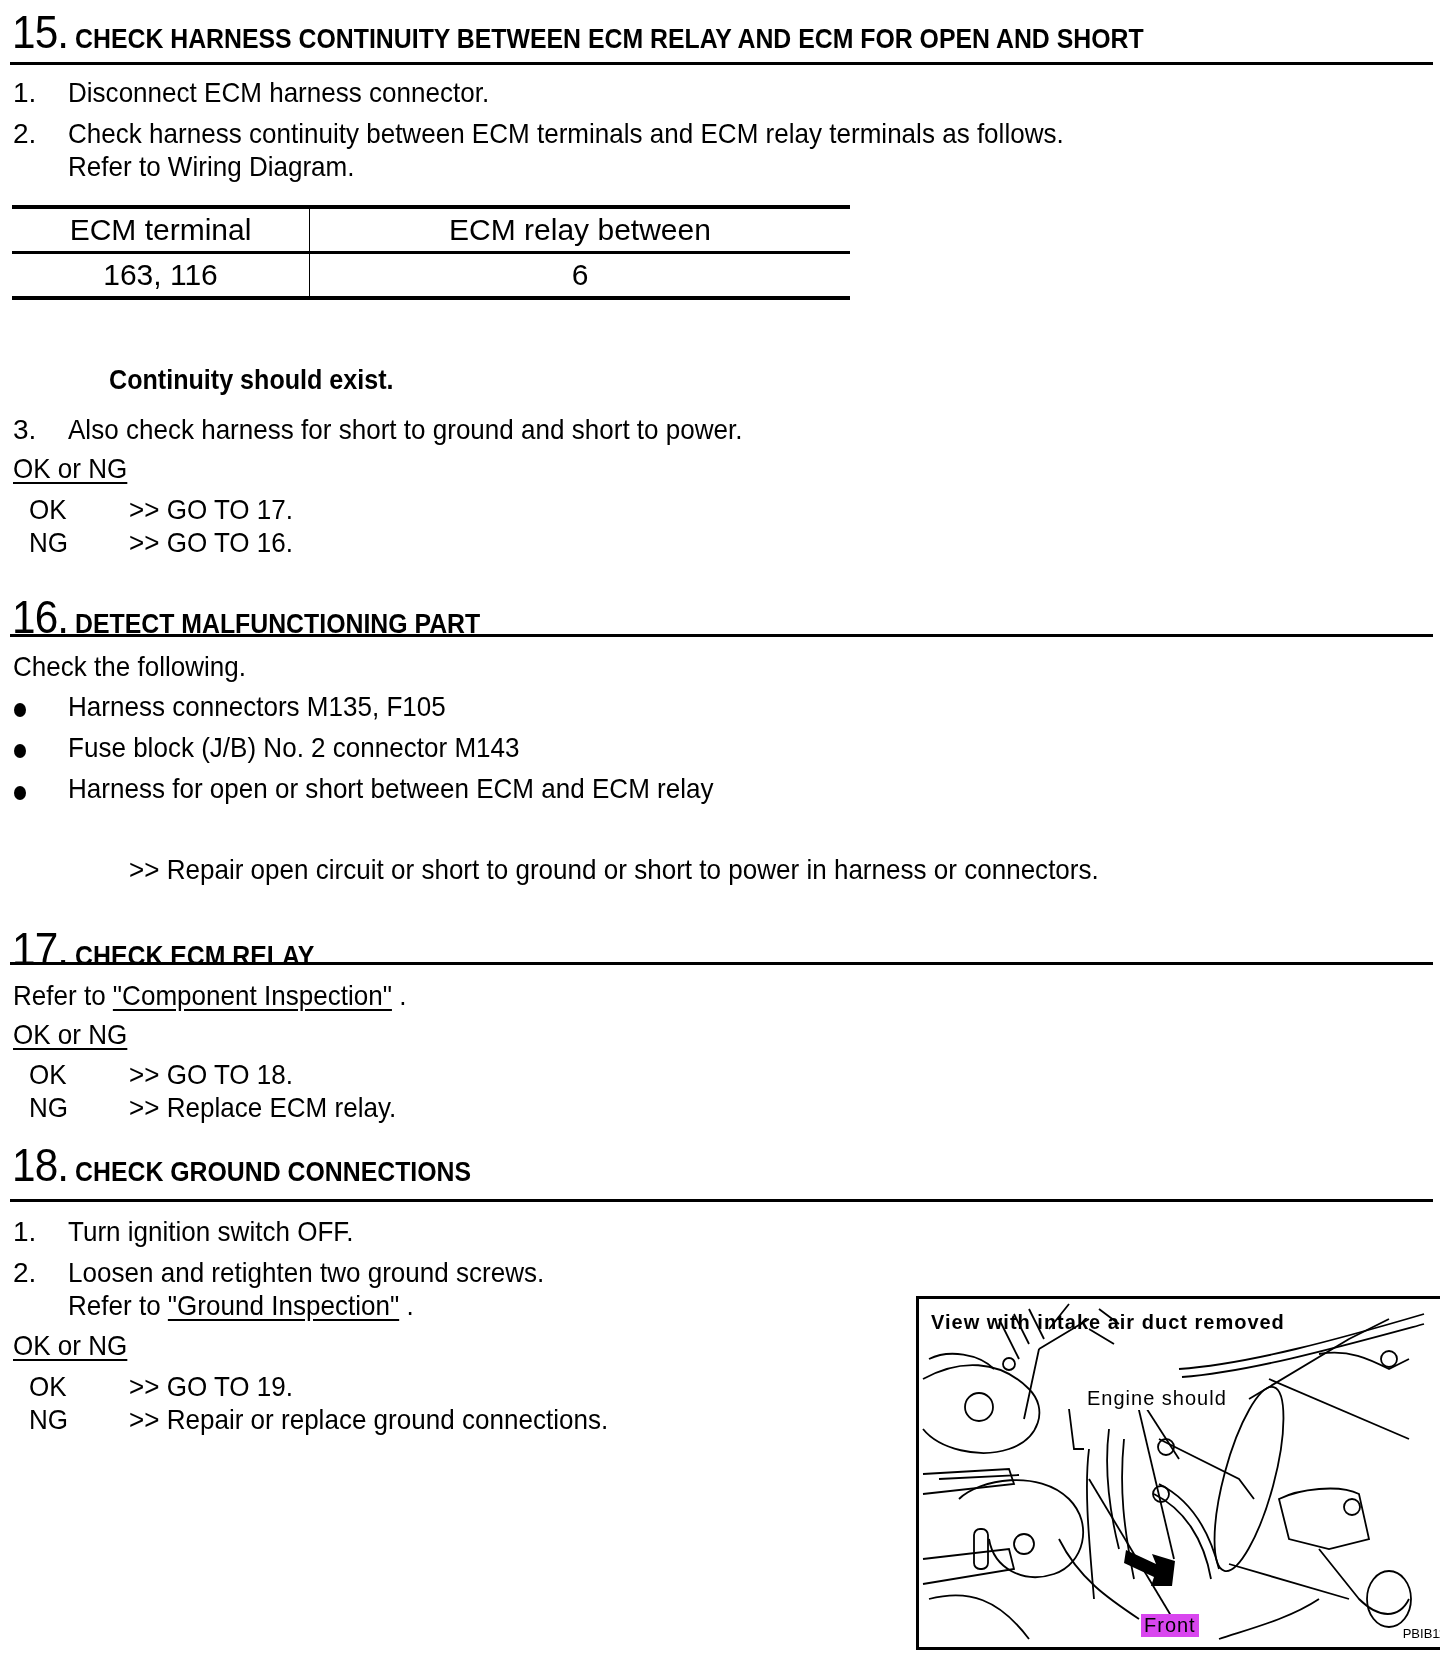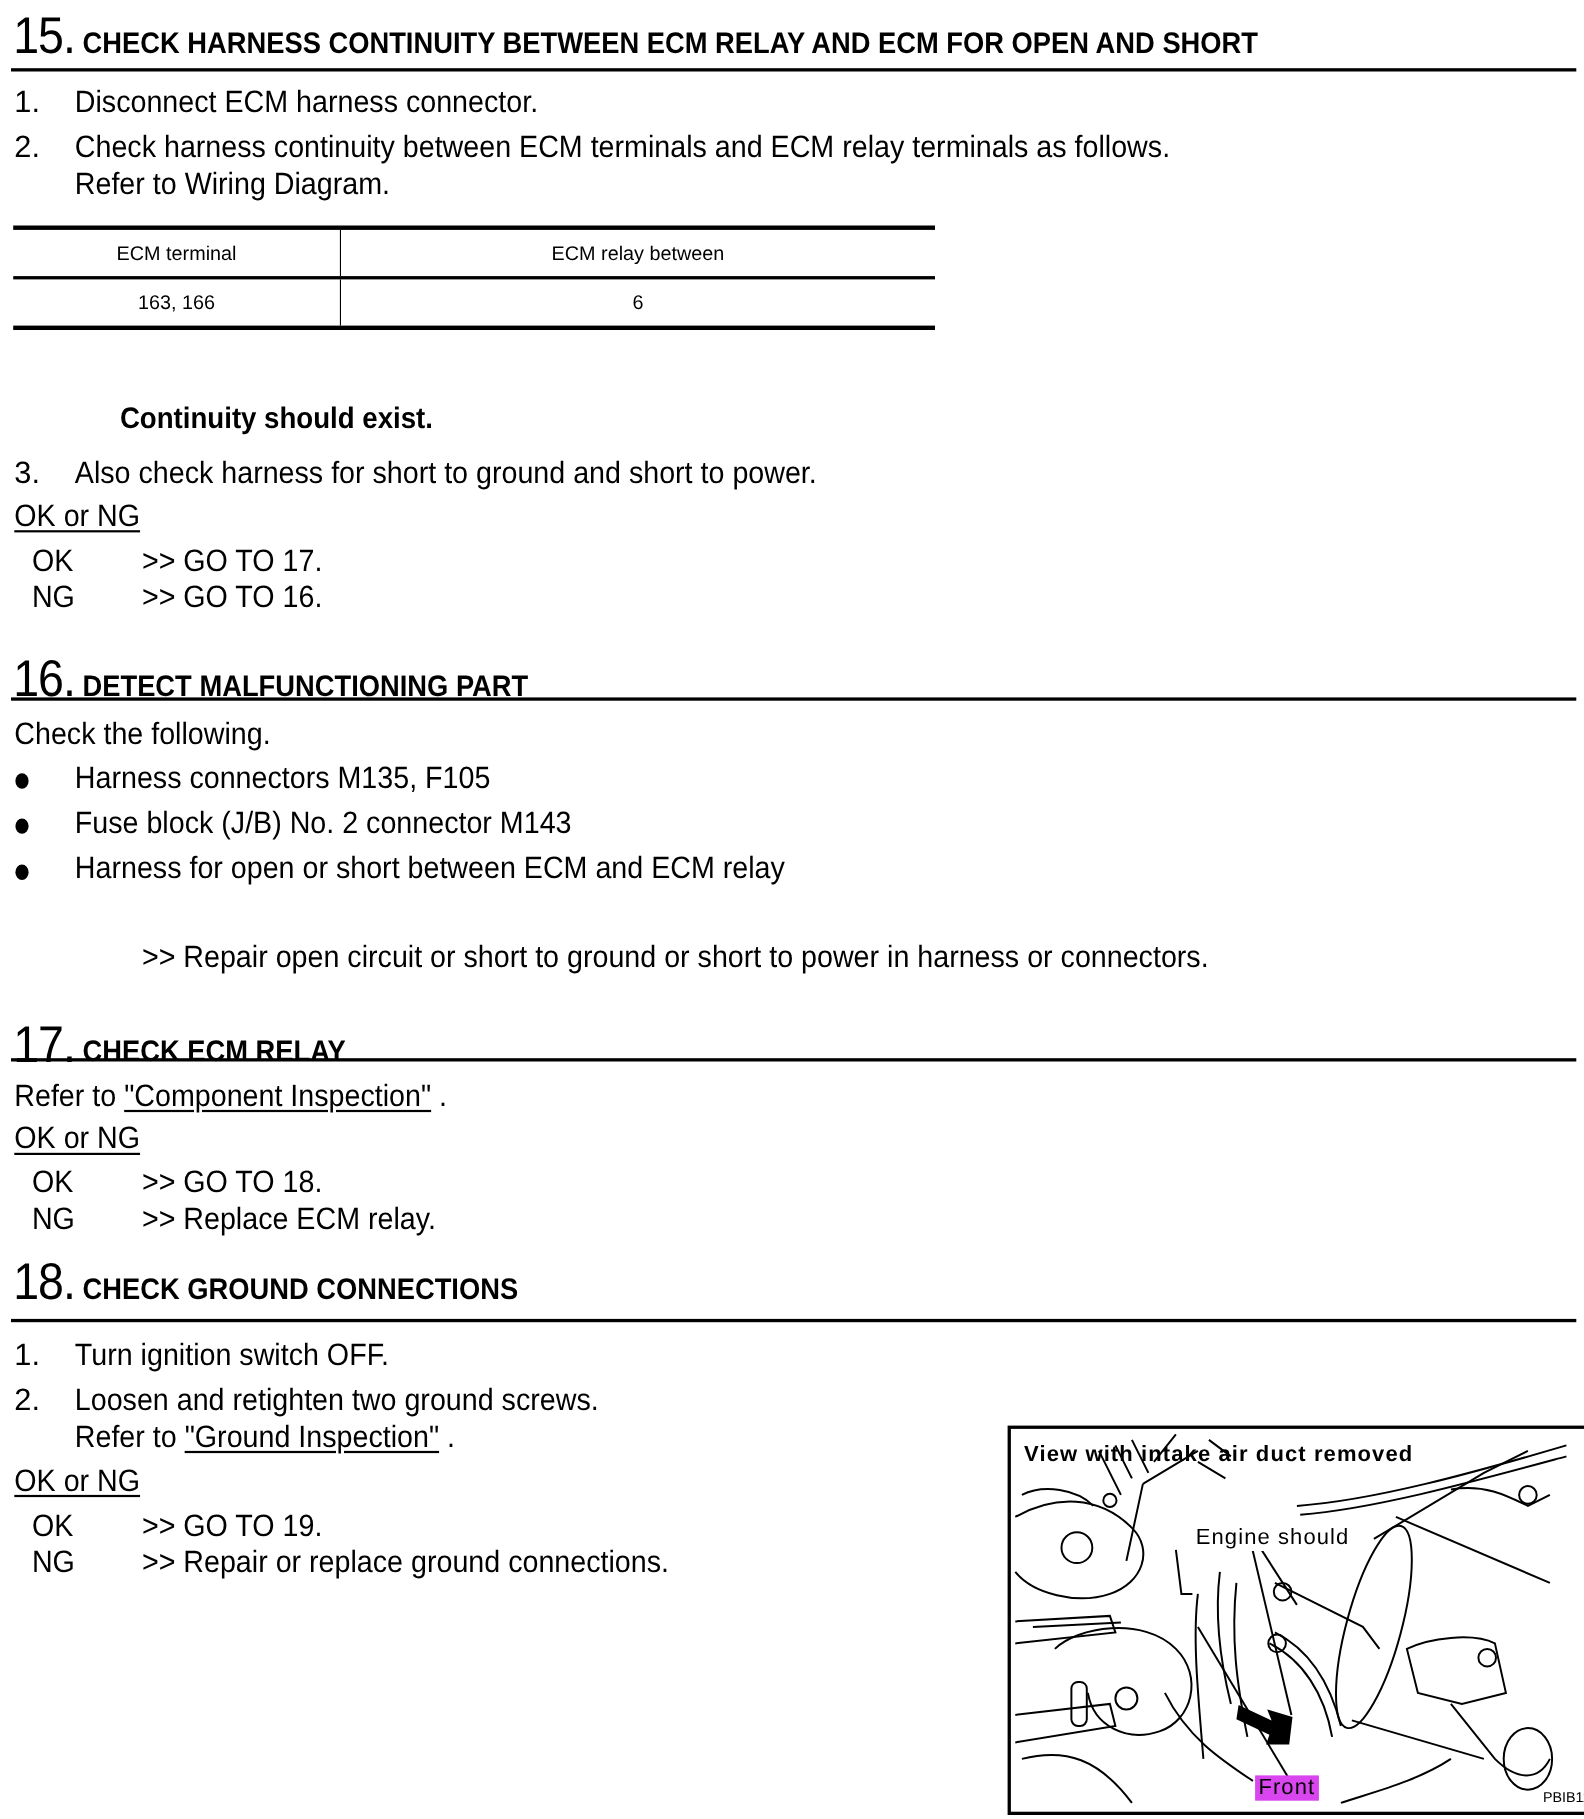--- a/index.html
+++ b/index.html
@@ -8,21 +8,21 @@
   .step-head { position:absolute; left:12px; white-space:nowrap; }
   .step-num { font-size:47px; letter-spacing:-1px; transform:scaleX(0.9); transform-origin:left; display:inline-block; }
   .step-title { font-size:27px; font-weight:bold; margin-left:-4px; display:inline-block; transform:scaleX(0.92); transform-origin:left; }
   .rule { position:absolute; left:10px; width:1423px; height:3px; background:#000; }
   .txt { position:absolute; font-size:28px; white-space:nowrap; transform:scaleX(0.93); transform-origin:left; }
   .num { position:absolute; font-size:28px; }
   .u { text-decoration:underline; text-underline-offset:4px; }
   .link { text-decoration:underline; text-underline-offset:4px; cursor:pointer; }
   .bold { font-weight:bold; }
   .bullet { position:absolute; left:14px; width:12px; height:14px; border-radius:50%; background:#000; }
-  table.spec { position:absolute; left:12px; top:205px; width:838px; border-collapse:collapse; font-size:18px; }
+  table.spec { position:absolute; left:12px; top:205px; width:838px; border-collapse:collapse; font-size:30px; }
   table.spec td, table.spec th { text-align:center; font-weight:normal; height:42px; padding:0; }
   table.spec tr.h th { border-top:4px solid #000; border-bottom:3px solid #000; }
   table.spec tr.r1 td { border-bottom:1px solid #000; }
   table.spec tr.r2 td { border-bottom:4px solid #000; }
   table.spec .c1 { width:297px; border-right:1px solid #000; }
   .figure { position:absolute; left:916px; top:1296px; width:573px; height:354px; border:3px solid #000; box-sizing:border-box; overflow:hidden; background:#fff; }
   .fig-title { position:absolute; left:12px; top:12px; font-size:20px; font-weight:bold; letter-spacing:1px; }
   .fig-label { position:absolute; font-size:20px; letter-spacing:1px; }
   .fig-code { position:absolute; right:18px; bottom:6px; font-size:13px; }
 </style>
@@ -41,21 +41,21 @@
 <span class="txt" style="left:68px;top:118px;">Check harness continuity between ECM terminals and ECM relay terminals as follows.</span>
 <span class="txt" style="left:68px;top:151px;">Refer to Wiring Diagram.</span>
 
 <table class="spec">
   <tbody>
       <tr class="h">
     <th class="c1">ECM terminal</th>
     <th>ECM relay between</th>
   </tr>
   <tr class="r2">
-    <td class="c1">163, 166</td>
+    <td class="c1">163, 116</td>
     <td>6</td>
   </tr>
 </tbody>
   </table>
 
 <span class="txt bold" style="left:109px;top:365px;font-size:27px;">Continuity should exist.</span>
 <span class="num" style="left:13px;top:414px;">3.</span>
 <span class="txt" style="left:68px;top:414px;">Also check harness for short to ground and short to power.</span>
 <span class="txt u" style="left:13px;top:453px;">OK or NG</span>
 <span class="txt" style="left:29px;top:494px;">OK</span>

